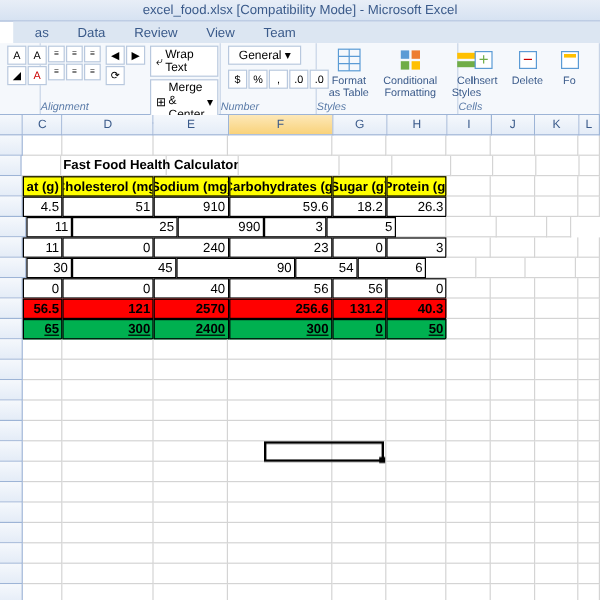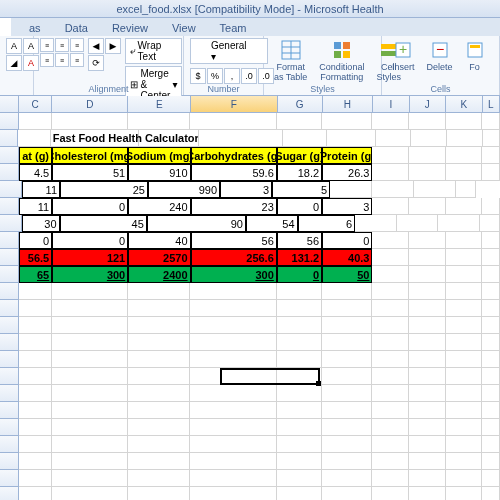--- a/index.html
+++ b/index.html
@@ -8,29 +8,29 @@
 
 .titlebar { height: 18px; background: linear-gradient(#e8eef7, #d6e2f2); border-bottom: 1px solid #9db4d6; display: flex; align-items: center; justify-content: center; color: #3a5a8a; font-size: 11px; }
 
 
 .tabs { height: 18px; background: #dce6f2; display: flex; align-items: flex-end; padding-left: 8px; gap: 4px; margin-left: 11px; }
 .tab { padding: 2px 10px; color: #3a5a8a; font-size: 11px; cursor: pointer; }
 
 
 .ribbon { height: 60px; background: #f5f8fc; border-bottom: 1px solid #9db4d6; display: flex; }
 .rgroup { border-right: 1px solid #c8d4e6; padding: 2px 6px 0 6px; display: flex; flex-direction: column; position: relative; }
-.rgroup-label { position: absolute; bottom: 1px; left: 0; right: 0; text-align: center; font-size: 9px; color: #5a7ba8; }
+.rgroup-label { position: absolute; bottom: 1px; left: 0; right: 0; font-size: 9px; color: #5a7ba8; font-style: italic; }
 .rbody { flex: 1; display: flex; align-items: flex-start; gap: 4px; }
 .mini-btn { width: 16px; height: 16px; border: 1px solid #b8c8de; background: #fff; font-size: 9px; display: flex; align-items: center; justify-content: center; cursor: pointer; }
 .align-grid { display: grid; grid-template-columns: repeat(3, 14px); grid-template-rows: repeat(2, 14px); gap: 1px; }
 .align-grid div { border: 1px solid #b8c8de; background: #fff; cursor: pointer; font-size: 7px; display:flex; align-items:center; justify-content:center;}
 .ribbon-btn { display: flex; flex-direction: column; align-items: center; padding: 2px 4px; cursor: pointer; font-size: 9px; color: #3a5a8a; gap: 2px; }
 .ribbon-btn .ico { width: 20px; height: 20px; }
 .wide-btn { border: 1px solid #b8c8de; background: #fff; padding: 1px 4px; font-size: 10px; cursor: pointer; display:flex; align-items:center; gap:2px; }
-.dropdown { border: 1px solid #b8c8de; background: #fff; padding: 1px 20px; font-size: 10px; min-width: 60px; cursor:pointer; }
+.dropdown { border: 1px solid #b8c8de; background: #fff; padding: 1px 8px; font-size: 10px; min-width: 60px; cursor:pointer; }
 .num-btns { display: flex; gap: 1px; margin-top: 2px; }
 
 
 .sheet { position: absolute; top: 96px; left: 0; right: 0; bottom: 0; overflow: auto; }
 .col-headers { display: flex; position: sticky; top: 0; z-index: 2; }
 .rowh { width: 22px; height: 17px; background: linear-gradient(#f5f8fc,#e4ecf7); border: 1px solid #9db4d6; border-top: none; border-left: none; font-size: 10px; display: flex; align-items: center; justify-content: center; color: #3a5a8a; }
 .colh { height: 17px; background: linear-gradient(#f5f8fc,#e4ecf7); border: 1px solid #9db4d6; border-top: none; border-left: none; font-size: 10px; display: flex; align-items: center; justify-content: center; color: #3a5a8a; cursor:pointer; }
 .colh.sel { background: linear-gradient(#fde8b8,#f9d27a); }
 .rows { }
 .row { display: flex; }
@@ -46,21 +46,21 @@
 .active-cell { position: absolute; border: 2px solid #000; pointer-events: none; z-index: 3; }
 .active-cell::after { content: ""; position: absolute; right: -3px; bottom: -3px; width: 5px; height: 5px; background: #000; }
 
 
 .wC { width: 38px; } .wD { width: 88px; } .wE { width: 72px; } .wF { width: 100px; } .wG { width: 52px; } .wH { width: 58px; } .wI { width: 42px; } .wJ { width: 42px; } .wK { width: 42px; } .wL { width: 20px; }
 </style>
 </head>
 <body>
 
 <div class="titlebar">
-  <span>excel_food.xlsx  [Compatibility Mode] - Microsoft Health</span>
+  <span>excel_food.xlsx  [Compatibility Mode] - Microsoft Excel</span>
 </div>
 
 <div class="tabs">
   <div class="tab">as</div>
   <div class="tab">Data</div>
   <div class="tab">Review</div>
   <div class="tab">View</div>
   <div class="tab">Team</div>
 </div>
 

